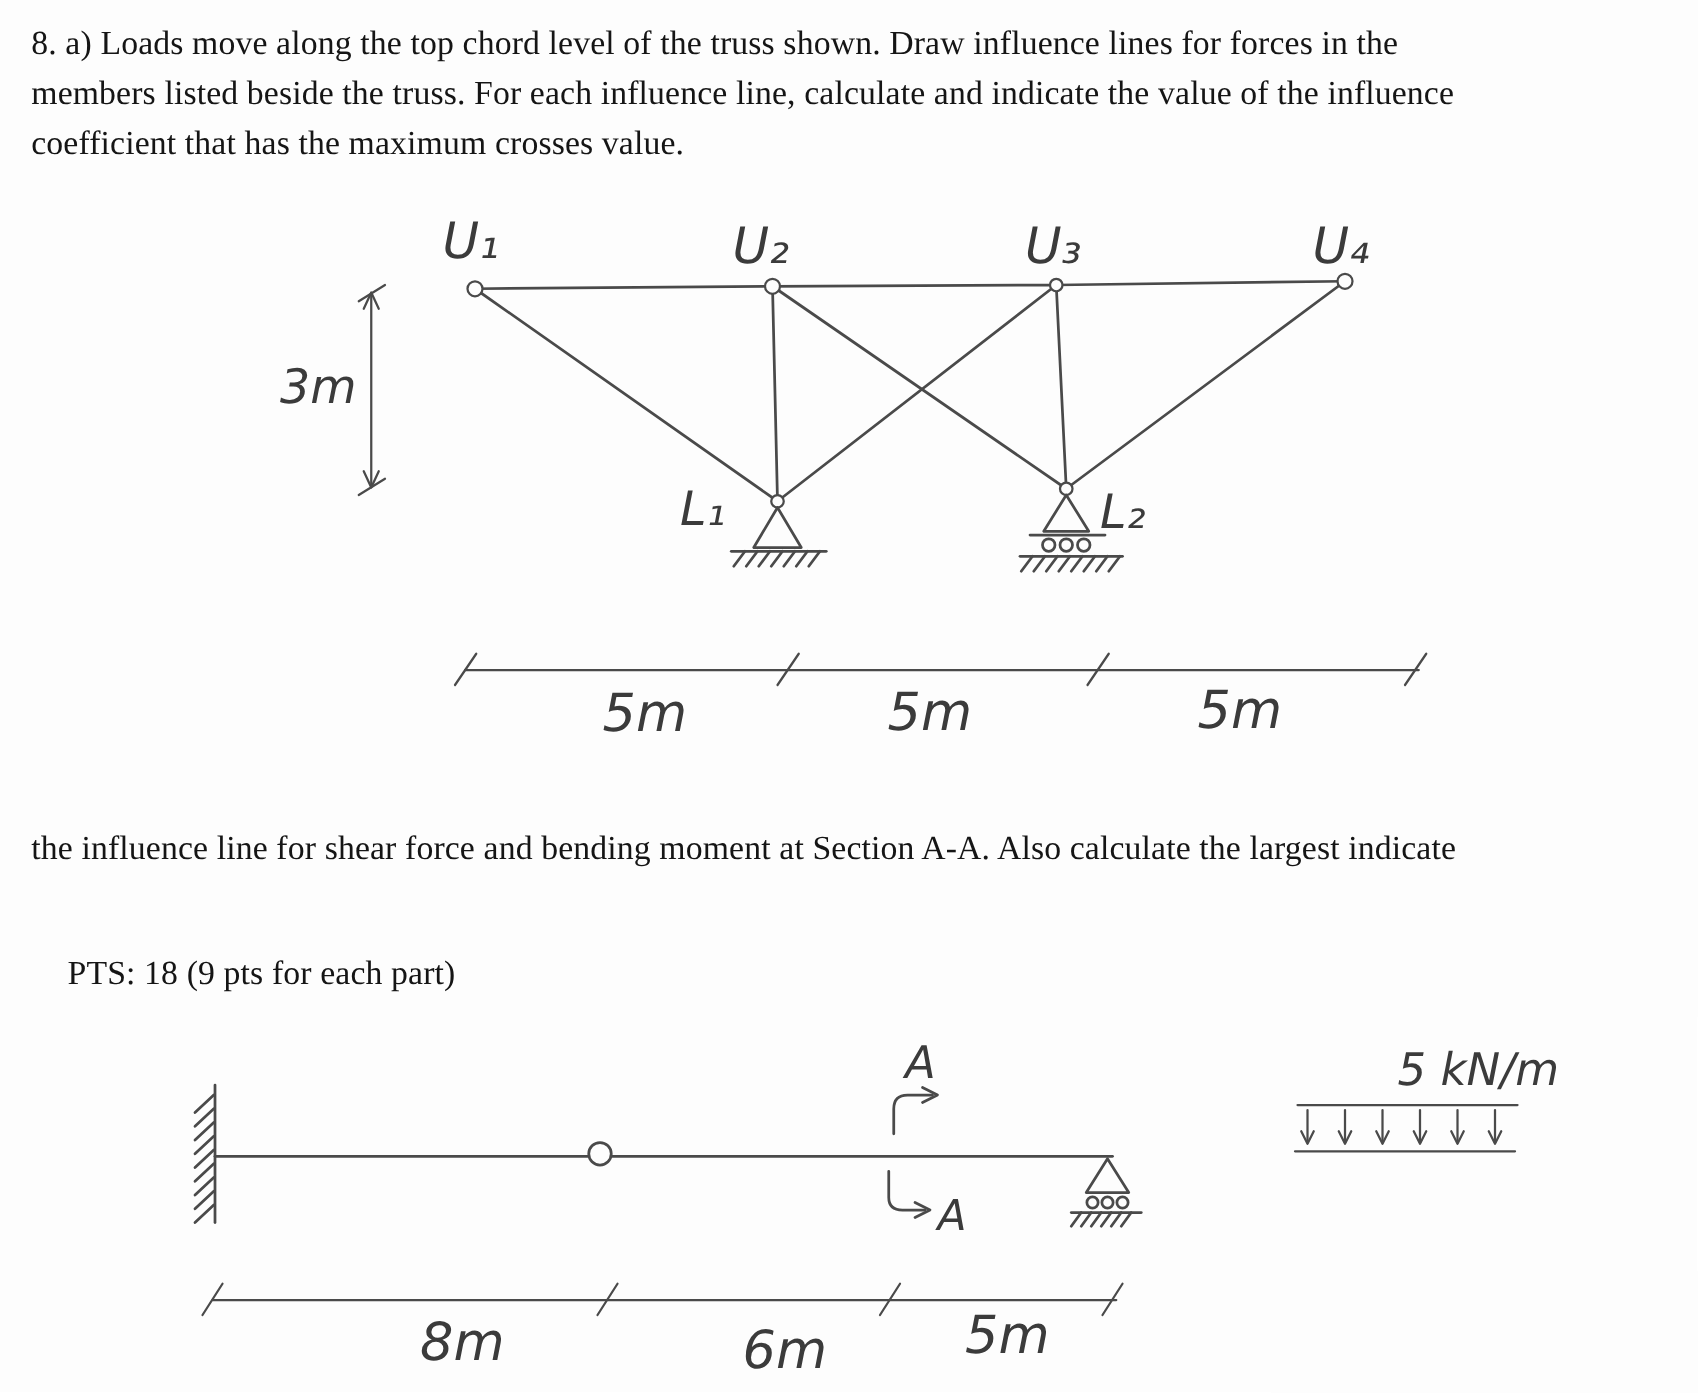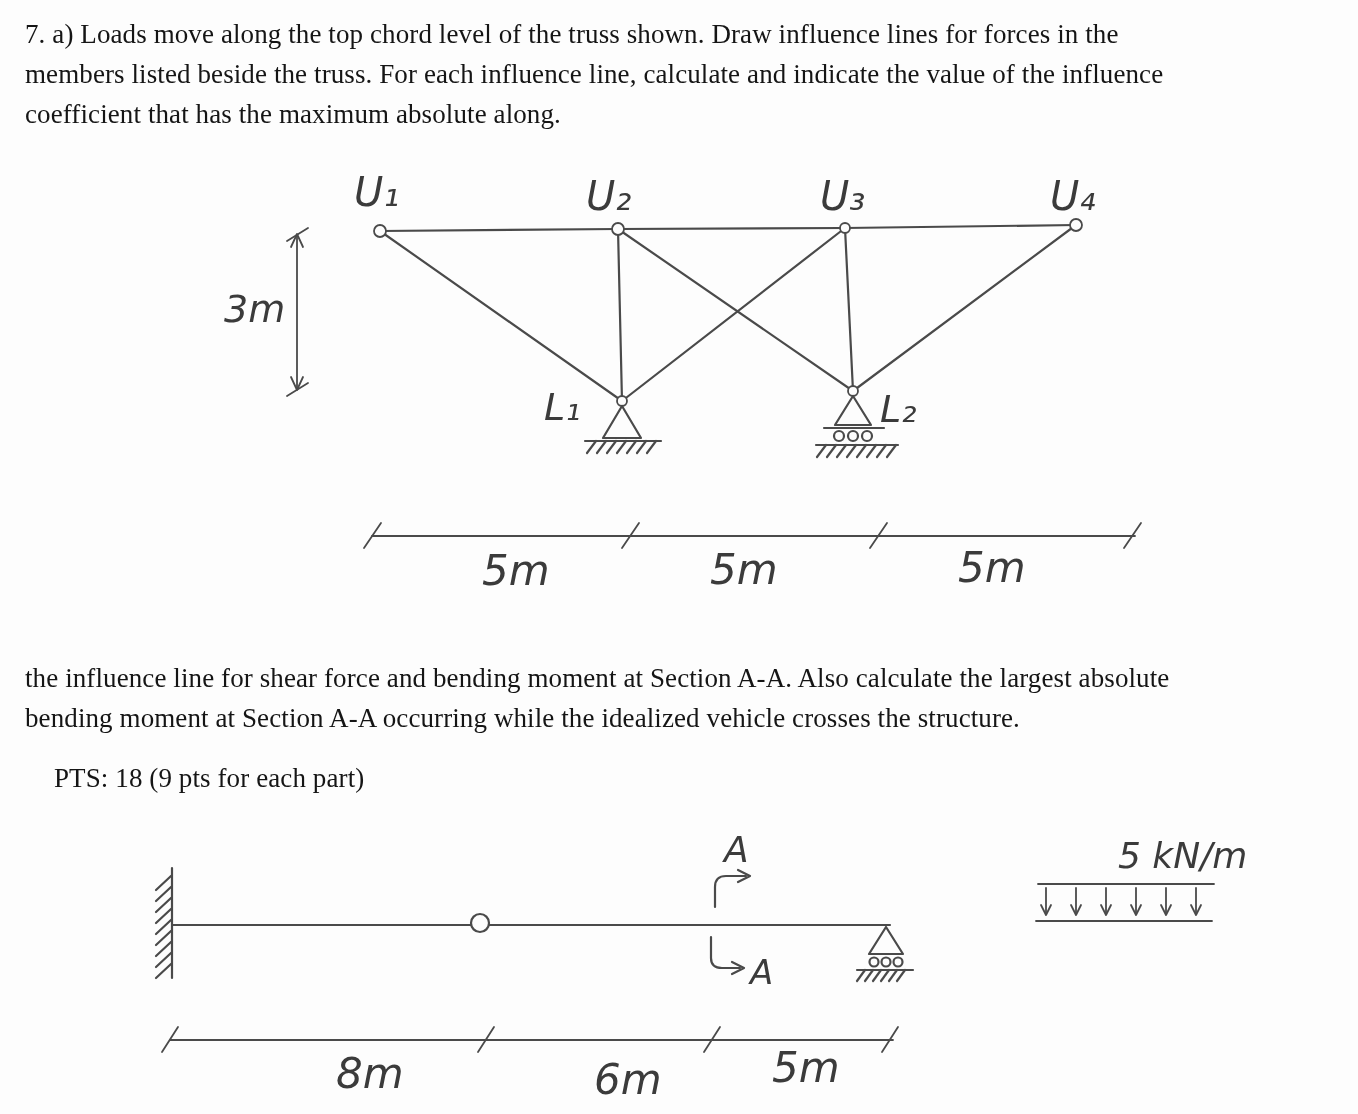--- a/index.html
+++ b/index.html
@@ -190,22 +190,21 @@
     <g>
       <text class="hw" x="724" y="862" font-size="36">A</text>
       <text class="hw" x="750" y="984" font-size="34">A</text>
       <text class="hw" x="1118" y="868" font-size="36">5 kN/m</text>
       <text class="hw" x="336" y="1088" font-size="42">8m</text>
       <text class="hw" x="594" y="1094" font-size="42">6m</text>
       <text class="hw" x="772" y="1082" font-size="42">5m</text>
     </g>
   </svg>
 
-  <div class="line" style="left:25px; top:14px;">7. a) Loads move along the top chord level of the truss shown. Draw influence lines for forces in the</div>
+  <div class="line" style="left:25px; top:14px;">8. a) Loads move along the top chord level of the truss shown. Draw influence lines for forces in the</div>
   <div class="line" style="left:25px; top:54px;">members listed beside the truss. For each influence line, calculate and indicate the value of the influence</div>
-  <div class="line" style="left:25px; top:94px;">coefficient that has the maximum absolute along.</div>
-
-  <div class="line" style="left:25px; top:658px;">the influence line for shear force and bending moment at Section A-A. Also calculate the largest absolute</div>
-  <div class="line" style="left:25px; top:698px;">bending moment at Section A-A occurring while the idealized vehicle crosses the structure.</div>
+  <div class="line" style="left:25px; top:94px;">coefficient that has the maximum crosses value.</div>
+
+  <div class="line" style="left:25px; top:658px;">the influence line for shear force and bending moment at Section A-A. Also calculate the largest indicate</div>
 
   <div class="line" style="left:25px; top:758px;margin-left:29px;">PTS: 18 (9 pts for each part)</div>
 
 </div>
 
 </body></html>

